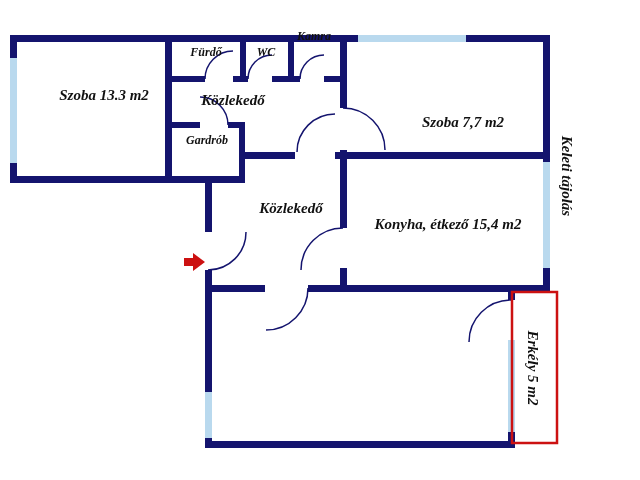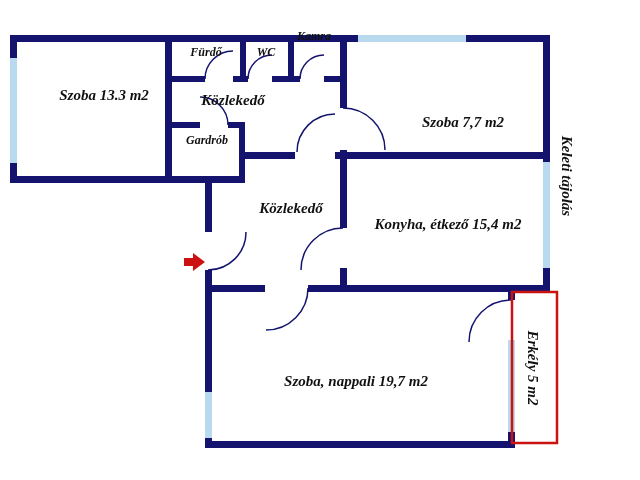--- a/index.html
+++ b/index.html
@@ -82,17 +82,16 @@
 
   <div class="lbl" style="left:104px; top:95px;">Szoba 13.3 m2</div>
   <div class="lbl small" style="left:206px; top:52px;">Fürdő</div>
   <div class="lbl small" style="left:266px; top:52px;text-align:right;">WC</div>
   <div class="lbl small" style="left:314px; top:36px;">Kamra</div>
   <div class="lbl" style="left:233px; top:100px;">Közlekedő</div>
   <div class="lbl small" style="left:207px; top:140px;text-align:right;">Gardrób</div>
   <div class="lbl" style="left:463px; top:122px;">Szoba 7,7 m2</div>
   <div class="lbl" style="left:291px; top:208px;">Közlekedő</div>
   <div class="lbl" style="left:448px; top:224px;">Konyha, étkező 15,4 m2</div>
-  <div class="lbl" style="left:356px; top:381px;">Szoba, nappali 19,7 m2</div>
   <div class="lbl rot" style="left:532px; top:368px;">Erkély 5 m2</div>
   <div class="lbl rot" style="left:566px; top:176px;">Keleti tájolás</div>
 
 </div>
 
 </body></html>

